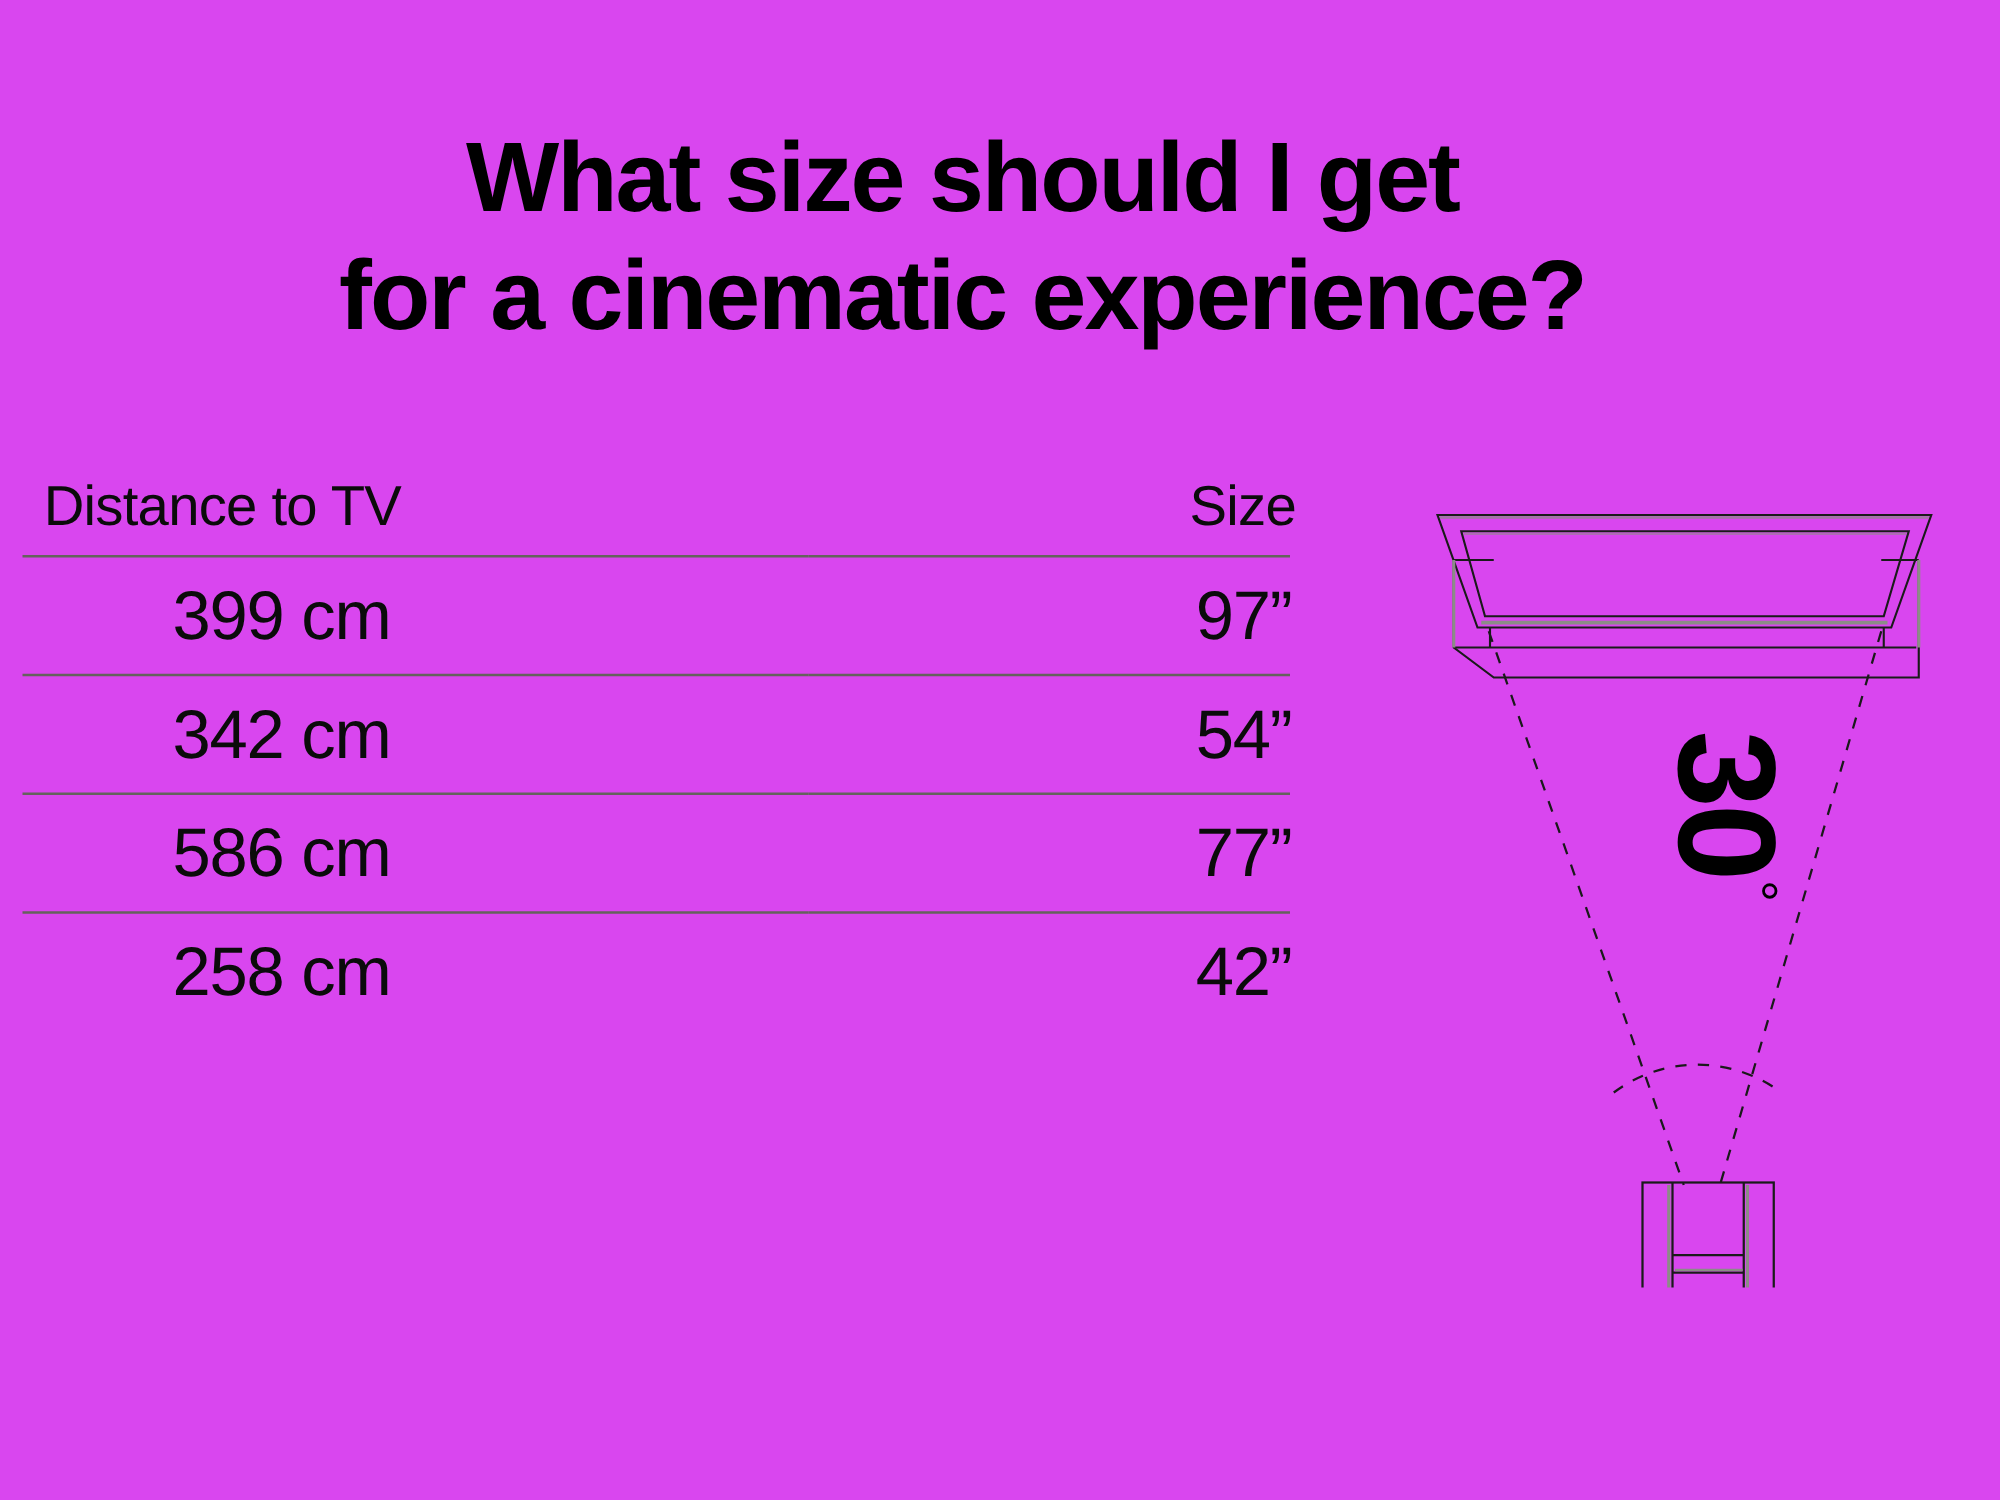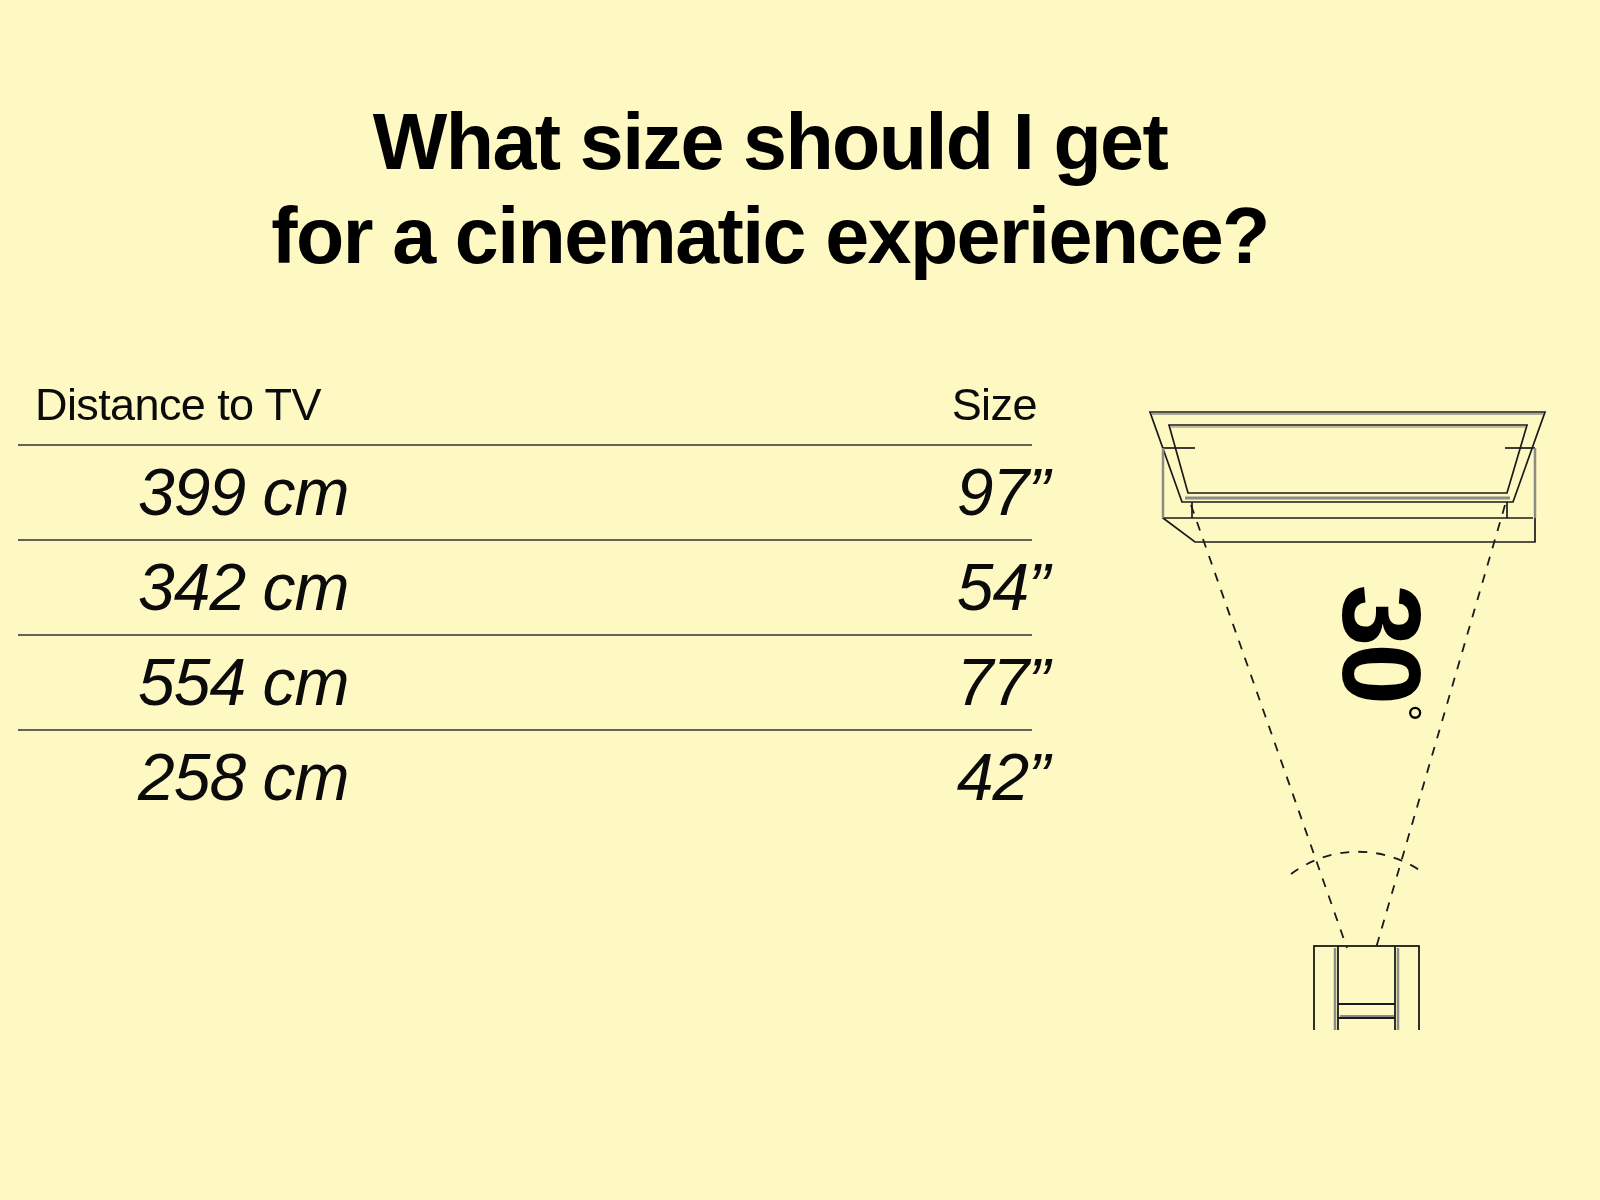--- a/index.html
+++ b/index.html
@@ -14,21 +14,21 @@
     color: #000000;
     overflow: hidden;
     position: relative;
   }
 
   #page {
     position: absolute;
     inset: 0;
     width: 1600px;
     height: 1200px;
-    background: #fef9c3;
+    background: #d946ef;
   }
 
   
   .title-block {
     position: absolute;
     left: 0;
     top: 95px;
     width: 1540px;
     text-align: center;
     font-weight: 700;
@@ -65,25 +65,24 @@
     font-size: 45px;
     line-height: 74px;
     height: 78px;
     letter-spacing: -0.6px;
   }
   .tbl thead th.h-dist { text-align: left; padding-left: 17px; }
   .tbl thead th.h-size { text-align: left; padding-left: 305px; }
 
   .tbl tbody tr { border-top: 2px solid #65625d; }
   .tbl tbody td {
-    font-size: 66px;
+    font-size: 55px;
     line-height: 93px;
     height: 93px;
     letter-spacing: -1px;
-    font-style: italic;
   }
   .tbl tbody td.c-dist { text-align: left; padding-left: 120px; }
   .tbl tbody td.c-size { text-align: left; padding-left: 310px; }
 
   
   .diagram {
     position: absolute;
     left: 1095px;
     top: 370px;
     width: 505px;
@@ -152,21 +151,21 @@
       <tbody>
         <tr>
           <td class="c-dist">399 cm</td>
           <td class="c-size">97”</td>
         </tr>
         <tr>
           <td class="c-dist">342 cm</td>
           <td class="c-size">54”</td>
         </tr>
         <tr>
-          <td class="c-dist">554 cm</td>
+          <td class="c-dist">586 cm</td>
           <td class="c-size">77”</td>
         </tr>
         <tr>
           <td class="c-dist">258 cm</td>
           <td class="c-size">42”</td>
         </tr>
       </tbody>
     </table>
   </div>
 

